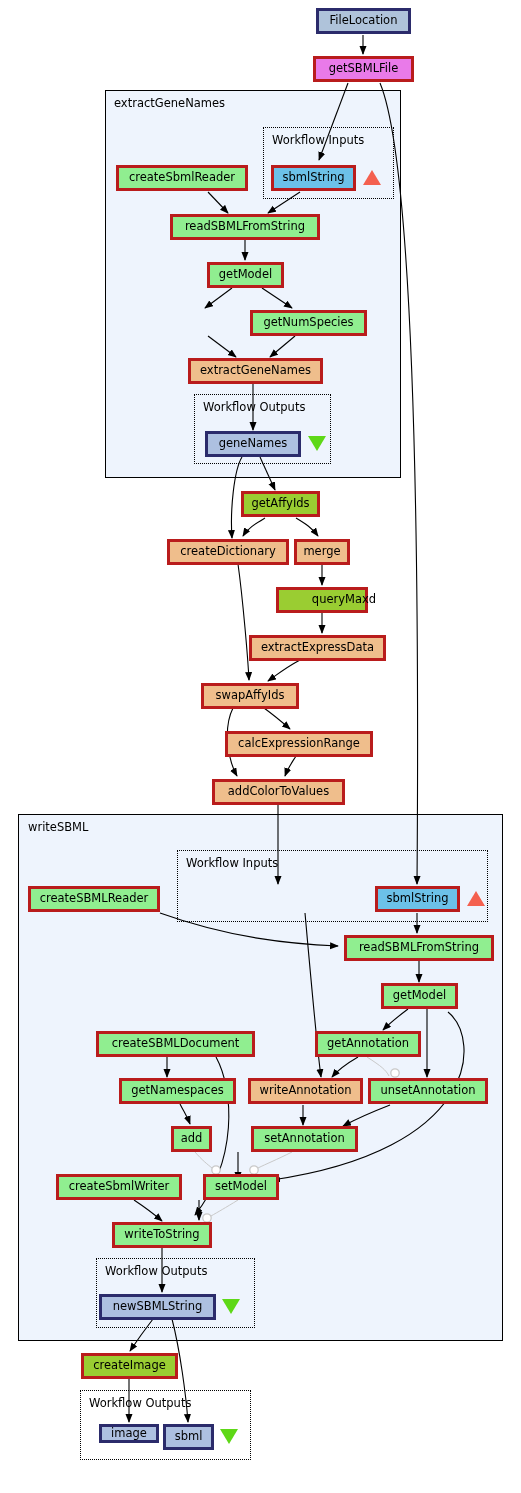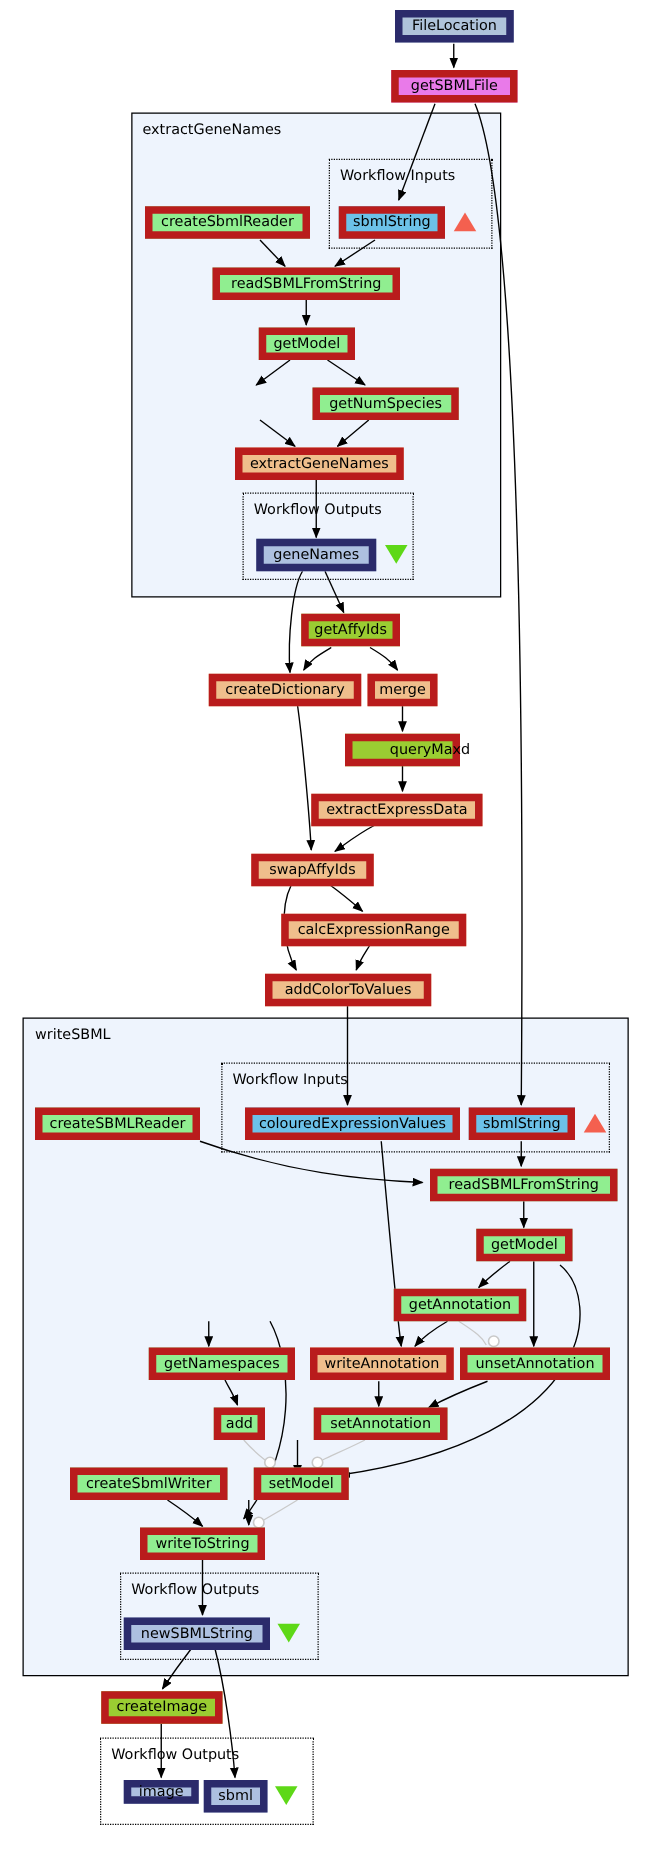--- a/index.html
+++ b/index.html
@@ -42,21 +42,21 @@
   .dashgroup-label{
     position:absolute;
     font-size:11.5px;
     color:#000;
     white-space:nowrap;
   }
   
   .node{
     position:absolute;
     box-sizing:border-box;
-    border:6px solid #b91c1c;
+    border:3px solid #b91c1c;
     display:flex;
     align-items:center;
     justify-content:center;
     font-size:11.5px;
     line-height:1;
     color:#000000;
     white-space:nowrap;
     letter-spacing:0px;
   }
   .n-green   { background:#90ee90; }
@@ -234,26 +234,26 @@
   <div class="node n-ygreen" style="left:241px;top:491px;width:79px;height:26px;">getAffyIds</div>
   <div class="node n-orange" style="left:167px;top:539px;width:122px;height:26px;">createDictionary</div>
   <div class="node n-orange" style="left:294px;top:539px;width:56px;height:26px;">merge</div>
   <div class="node n-ygreen" style="left:276px;top:587px;width:92px;height:26px;padding-left:44px;">queryMaxd</div>
   <div class="node n-orange" style="left:249px;top:635px;width:137px;height:26px;">extractExpressData</div>
   <div class="node n-orange" style="left:201px;top:683px;width:98px;height:26px;">swapAffyIds</div>
   <div class="node n-orange" style="left:225px;top:731px;width:148px;height:26px;">calcExpressionRange</div>
   <div class="node n-orange" style="left:212px;top:779px;width:133px;height:26px;">addColorToValues</div>
 
   <div class="node n-green" style="left:28px;top:886px;width:132px;height:26px;">createSBMLReader</div>
-  <div class="node n-blue" style="left:196px;top:886px;width:172px;height:26px;">colouredExpressionValues</div>
   <div class="node n-blue" style="left:375px;top:886px;width:85px;height:26px;">sbmlString</div>
   <div class="tri tri-up" style="left:467px;top:891px;"></div>
 
   <div class="node n-green" style="left:344px;top:935px;width:150px;height:26px;">readSBMLFromString</div>
   <div class="node n-green" style="left:381px;top:983px;width:77px;height:26px;">getModel</div>
+  <div class="node n-green" style="left:96px;top:1031px;width:159px;height:26px;">createSBMLDocument</div>
   <div class="node n-green" style="left:315px;top:1031px;width:106px;height:26px;">getAnnotation</div>
   <div class="node n-green" style="left:119px;top:1078px;width:117px;height:26px;">getNamespaces</div>
   <div class="node n-orange" style="left:248px;top:1078px;width:115px;height:26px;">writeAnnotation</div>
   <div class="node n-green" style="left:368px;top:1078px;width:120px;height:26px;">unsetAnnotation</div>
   <div class="node n-green" style="left:171px;top:1126px;width:41px;height:26px;">add</div>
   <div class="node n-green" style="left:251px;top:1126px;width:107px;height:26px;">setAnnotation</div>
   <div class="node n-green" style="left:28px;top:1174px;width:126px;height:26px;margin-left:28px;">createSbmlWriter</div>
   <div class="node n-green" style="left:203px;top:1174px;width:76px;height:26px;">setModel</div>
   <div class="node n-green" style="left:112px;top:1222px;width:100px;height:26px;">writeToString</div>
   <div class="node n-steel" style="left:99px;top:1294px;width:117px;height:26px;">newSBMLString</div>

